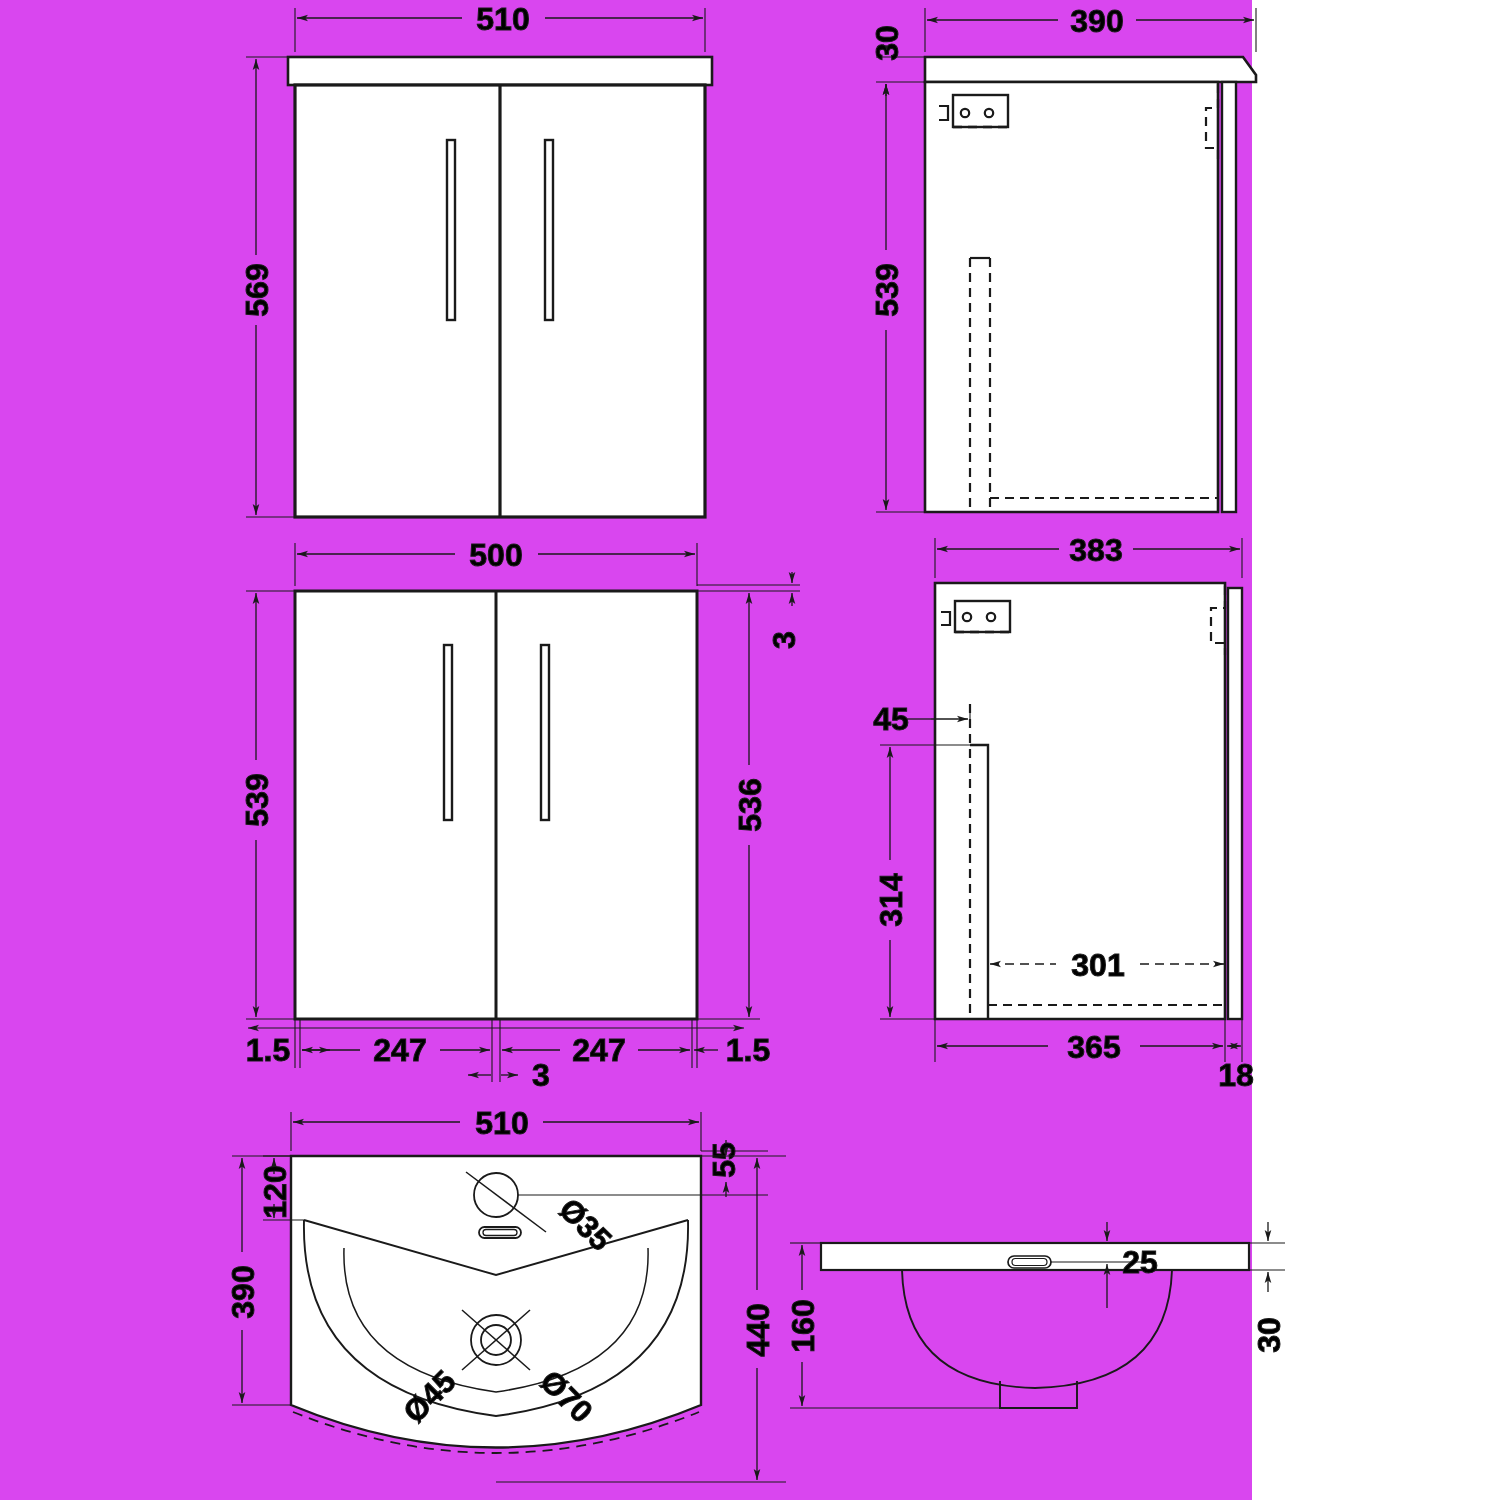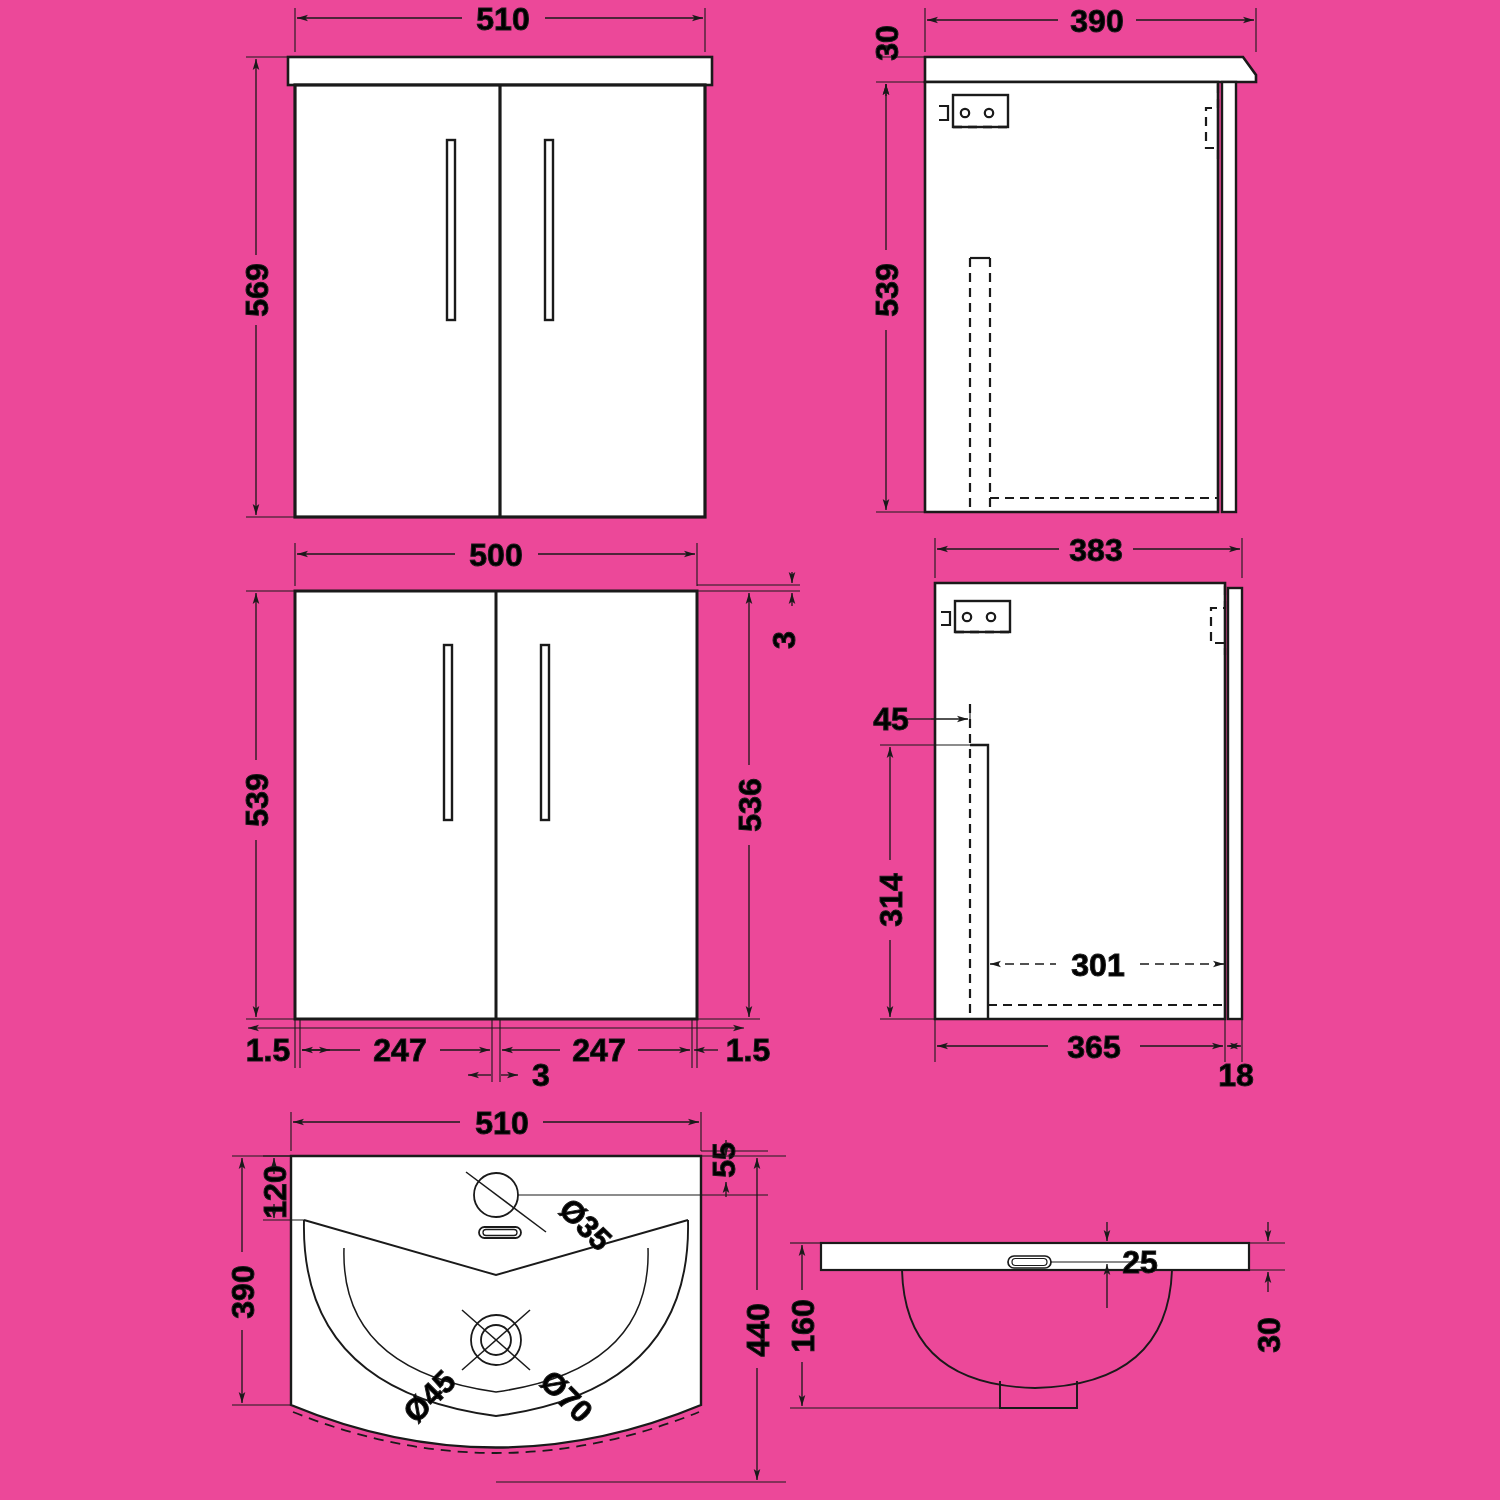--- a/index.html
+++ b/index.html
@@ -1,19 +1,19 @@
 <!DOCTYPE html>
 <html><head>
 <meta charset="utf-8">
 <title>Vanity Unit Technical Drawing</title>
 <style>
   html,body{margin:0;padding:0;background:#ffffff;}
   body{width:1500px;height:1500px;overflow:hidden;
        font-family:"Liberation Sans", sans-serif;}
-  #sheet{position:relative;width:1500px;height:1500px;background:#ec4899;}
+  #sheet{position:relative;width:1252px;height:1500px;background:#d946ef;}
   svg{display:block;}
   .dimtext{font-family:"Liberation Sans", sans-serif;font-weight:bold;fill:#000;}
 </style>
 </head>
 <body>
 
 <div id="sheet">
 
 <svg width="1500" height="1500" viewBox="0 0 1500 1500">
 

